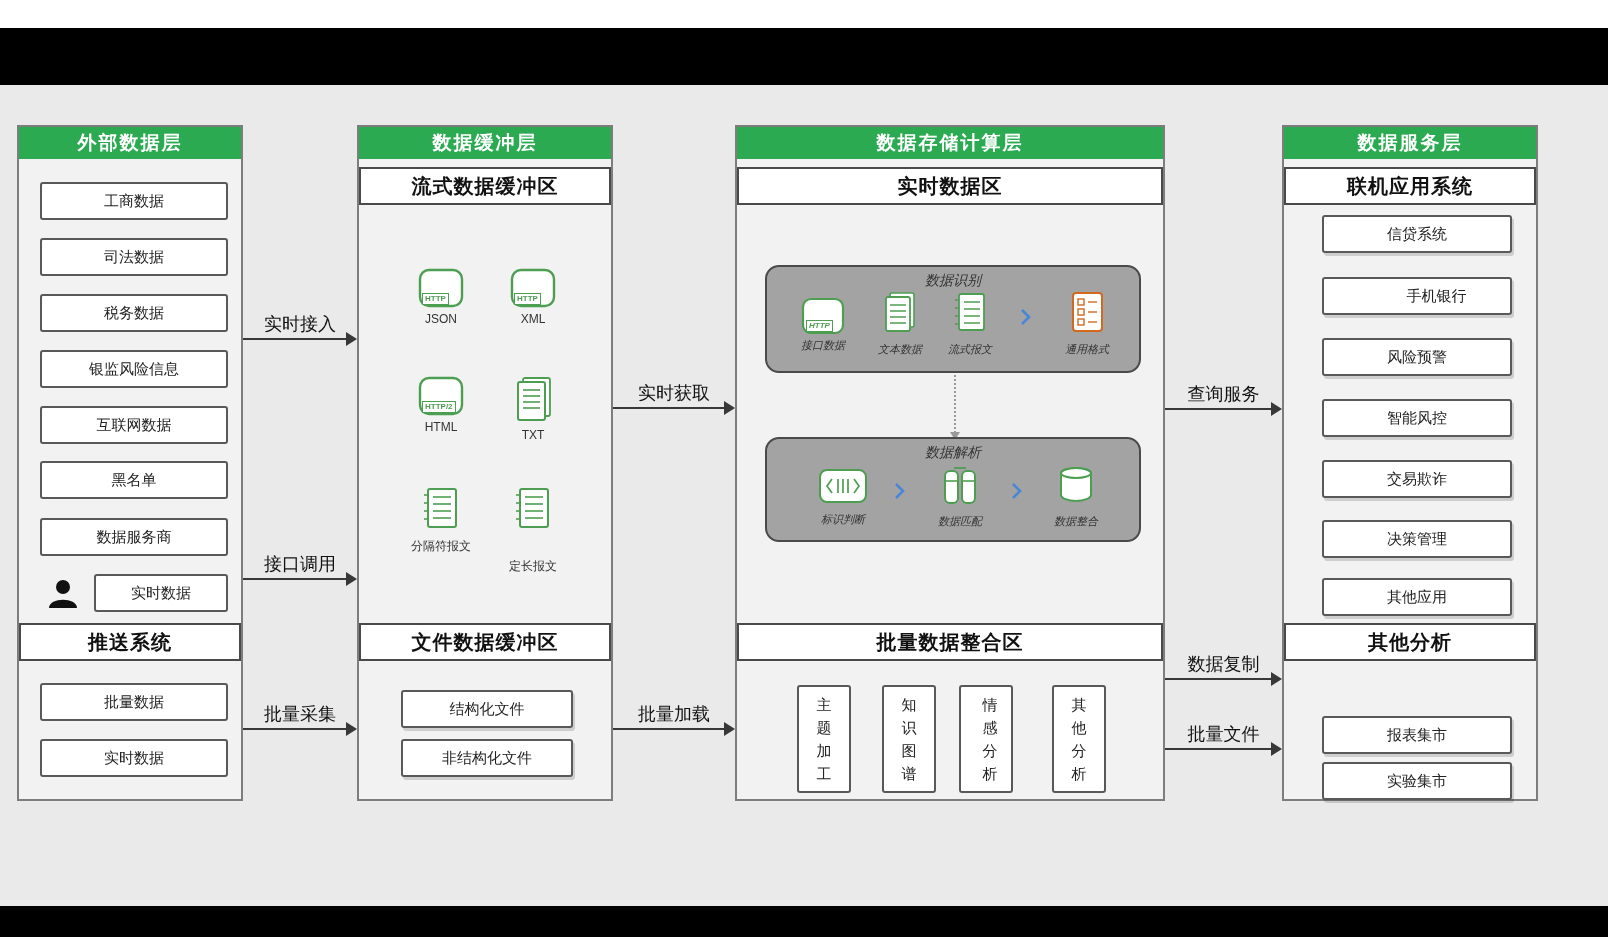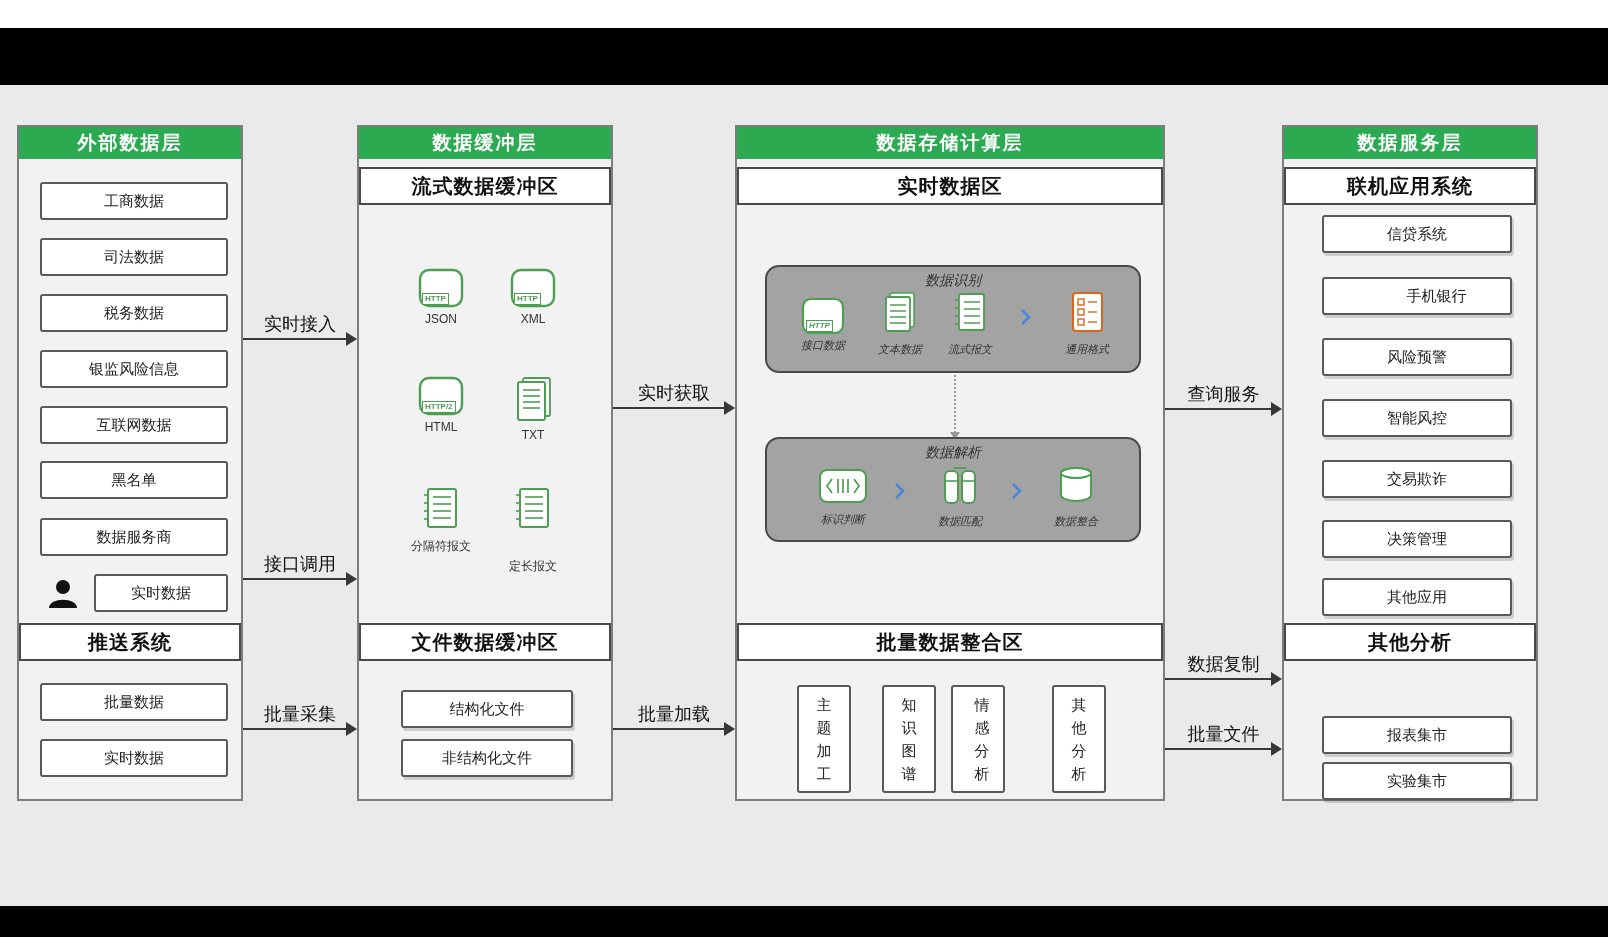--- a/index.html
+++ b/index.html
@@ -308,21 +308,21 @@
   </div>
 
   <div class="subheader" style="top:496px;">批量数据整合区</div>
 
   <div class="box vbox" style="left:60px;top:558px;width:54px;height:108px;">
       <span>主题加工</span>
     </div>
   <div class="box vbox" style="left:145px;top:558px;width:54px;height:108px;">
       <span>知识图谱</span>
     </div>
-  <div class="box vbox" style="left:214px;top:558px;width:54px;height:108px;padding-left:8px;">
+  <div class="box vbox" style="left:222px;top:558px;width:54px;height:108px;padding-left:8px;">
       <span>情感分析</span>
     </div>
   <div class="box vbox" style="left:315px;top:558px;width:54px;height:108px;">
       <span>其他分析</span>
     </div>
 </div>
 
 <div class="column" style="left:1282px;top:125px;width:256px;height:676px;">
   <div class="col-header">数据服务层</div>
   <div class="subheader" style="top:40px;">联机应用系统</div>

